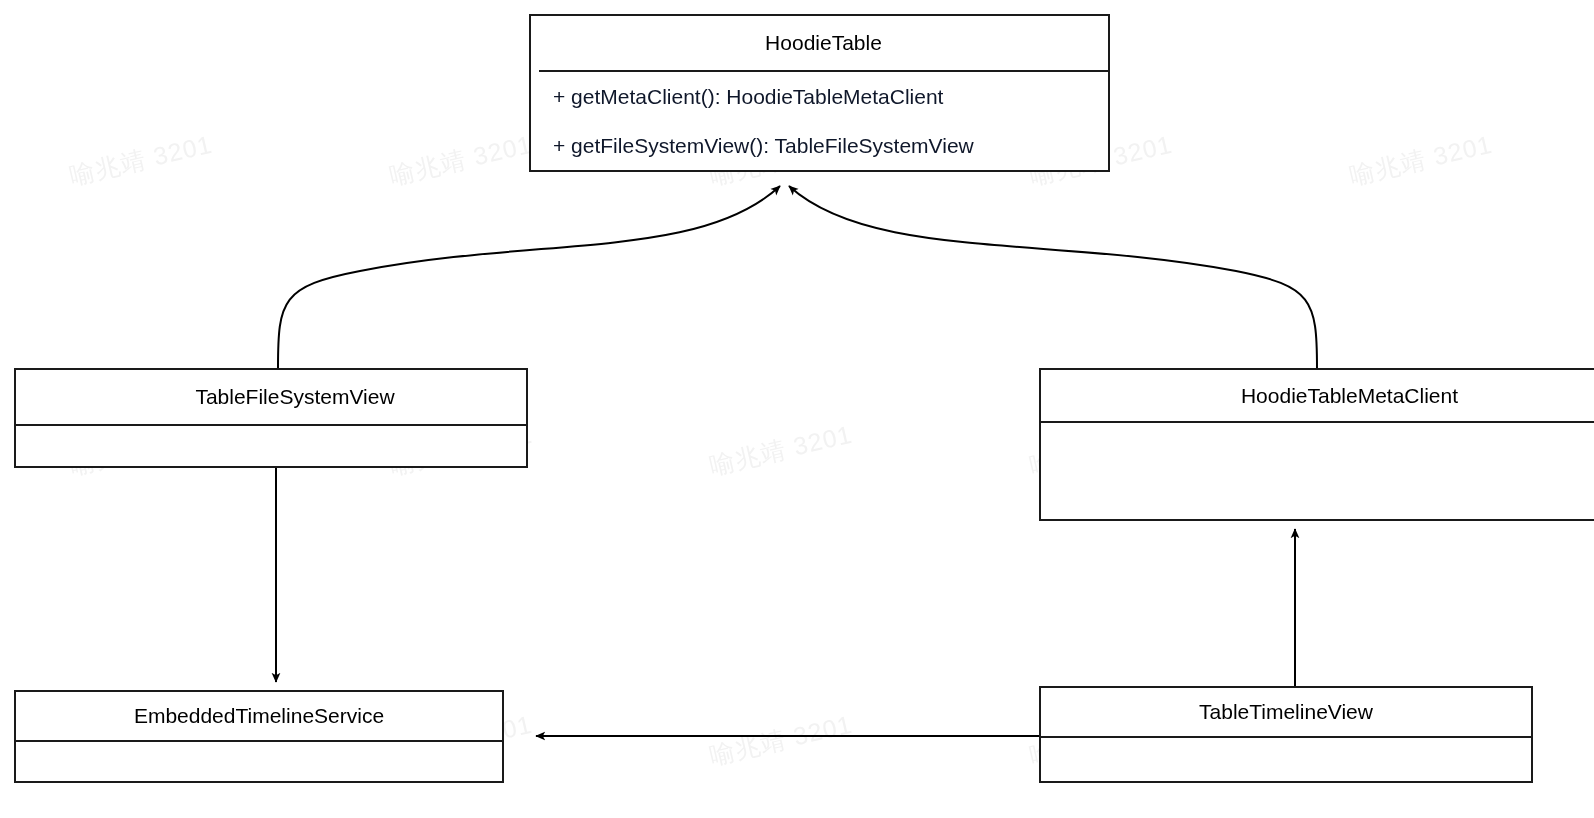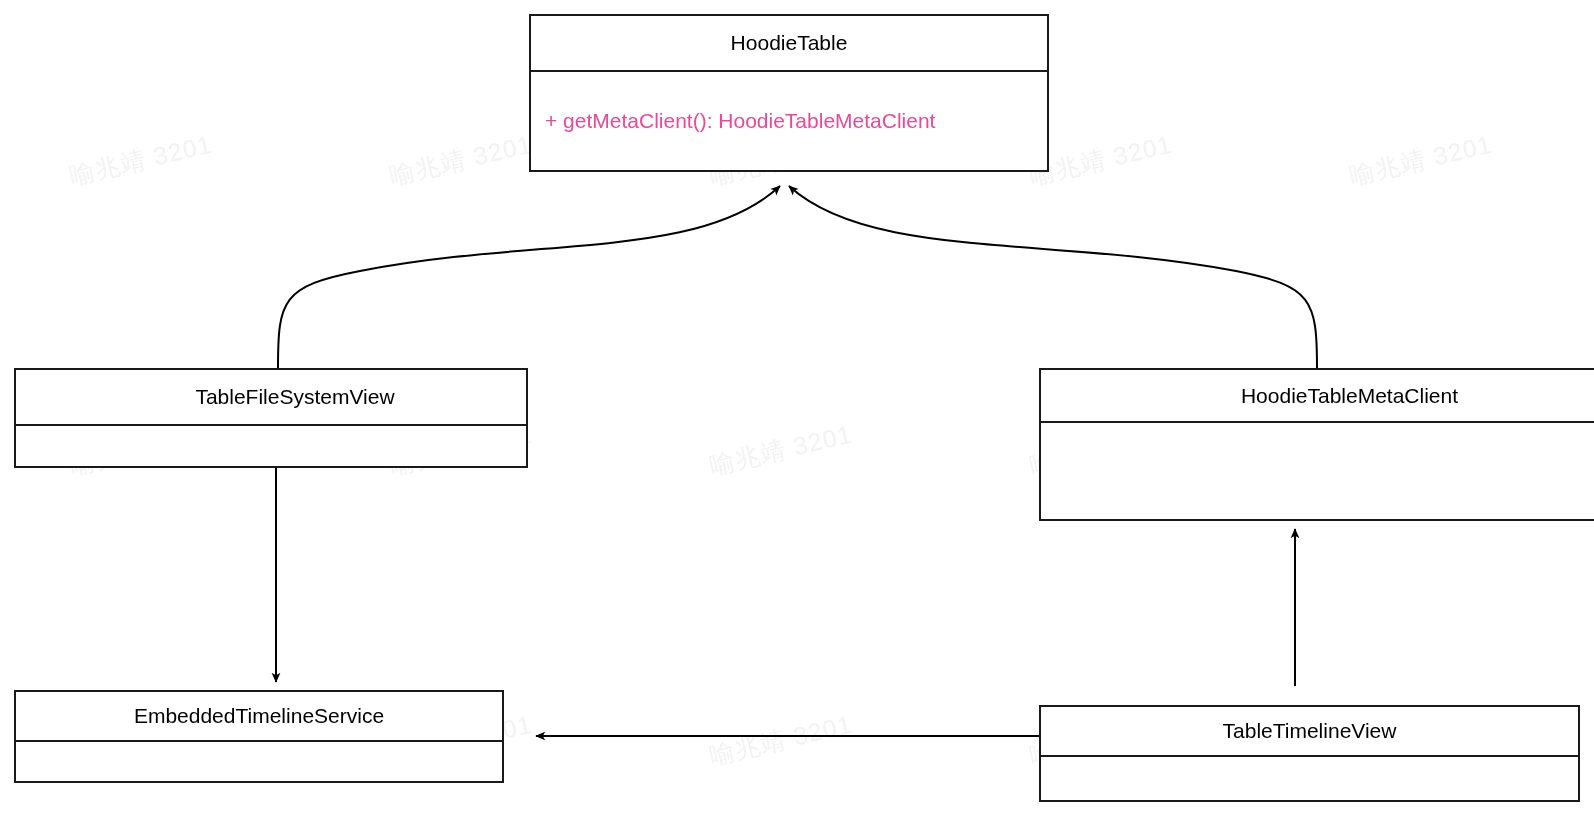--- a/index.html
+++ b/index.html
@@ -83,21 +83,21 @@
   .uml-members {
     box-sizing: border-box;
     flex: 1 1 auto;
     display: flex;
     flex-direction: column;
     justify-content: space-around;
     padding: 0 14px;
   }
   .uml-member {
     font-size: 21px;
-    color: #ec4899;
+    color: #0f172a;
     white-space: nowrap;
     line-height: 1.1;
   }
   .uml-members.empty {
     justify-content: center;
   }
 </style>
 </head>
 <body>
 
@@ -129,25 +129,26 @@
     </defs>
     <g id="edge-paths" fill="none" stroke="#000000" stroke-width="2">
         <path d="M 278 368 C 278 300 282 286 360 271 C 540 236 700 260 780 186" stroke="#000000" stroke-width="2" fill="none" marker-end="url(#arrowFilled)"></path>
         <path d="M 1317 368 C 1317 300 1312 286 1236 271 C 1050 236 870 260 789 186" stroke="#000000" stroke-width="2" fill="none" marker-end="url(#arrowFilled)"></path>
         <path d="M 276 468 L 276 682" stroke="#000000" stroke-width="2" fill="none" marker-end="url(#arrowFilled)"></path>
         <path d="M 1295 686 L 1295 529" stroke="#000000" stroke-width="2" fill="none" marker-end="url(#arrowFilled)"></path>
         <path d="M 1039 736 L 536 736" stroke="#000000" stroke-width="2" fill="none" marker-end="url(#arrowFilled)"></path>
       </g>
   </svg>
 
-  <div class="uml-class" style="left: 529px; top: 14px; width: 520px; height: 158px;">
+  <div class="uml-class" style="left: 529px; top: 14px; width: 581px; height: 158px; padding-left: 8px;">
     <div class="uml-class-name" style="height: 54px;">HoodieTable</div>
     <div class="uml-divider"></div>
     <div class="uml-members">
       <div class="uml-member">+ getMetaClient(): HoodieTableMetaClient</div>
+      <div class="uml-member">+ getFileSystemView(): TableFileSystemView</div>
     </div>
   </div>
 
   <div class="uml-class" style="left: 14px; top: 368px; width: 514px; height: 100px;">
     <div class="uml-class-name" style="height: 54px; margin-left: 48px;">TableFileSystemView</div>
     <div class="uml-divider"></div>
     <div class="uml-members empty"></div>
   </div>
 
   <div class="uml-class" style="left: 1039px; top: 368px; width: 621px; height: 153px;">
@@ -156,19 +157,19 @@
     <div class="uml-members">
     </div>
   </div>
 
   <div class="uml-class" style="left: 14px; top: 690px; width: 490px; height: 93px;">
     <div class="uml-class-name" style="height: 48px;">EmbeddedTimelineService</div>
     <div class="uml-divider"></div>
     <div class="uml-members empty"></div>
   </div>
 
-  <div class="uml-class" style="left: 1039px; top: 686px; width: 541px; height: 97px; margin-top: 19px;">
+  <div class="uml-class" style="left: 1039px; top: 686px; width: 494px; height: 97px;">
     <div class="uml-class-name" style="height: 48px;">TableTimelineView</div>
     <div class="uml-divider"></div>
     <div class="uml-members empty"></div>
   </div>
 
 </div>
 
 </body></html>

